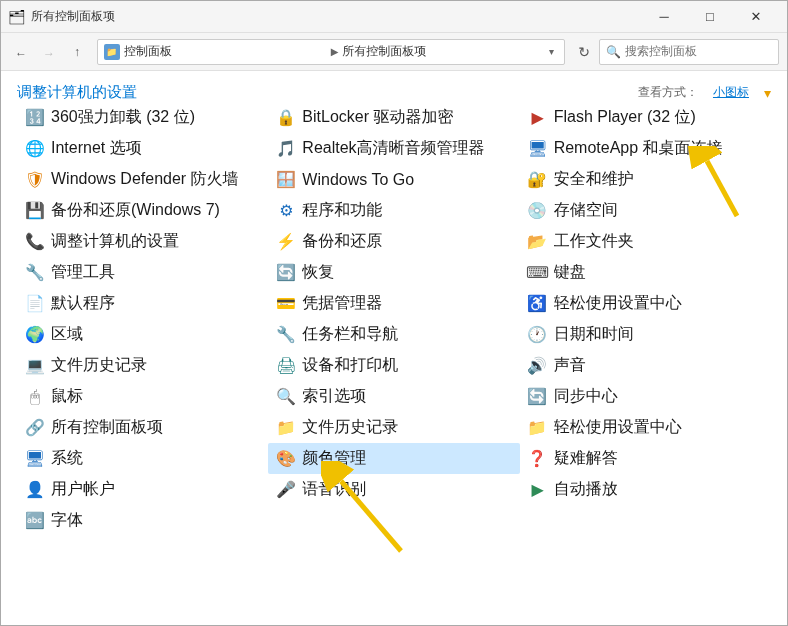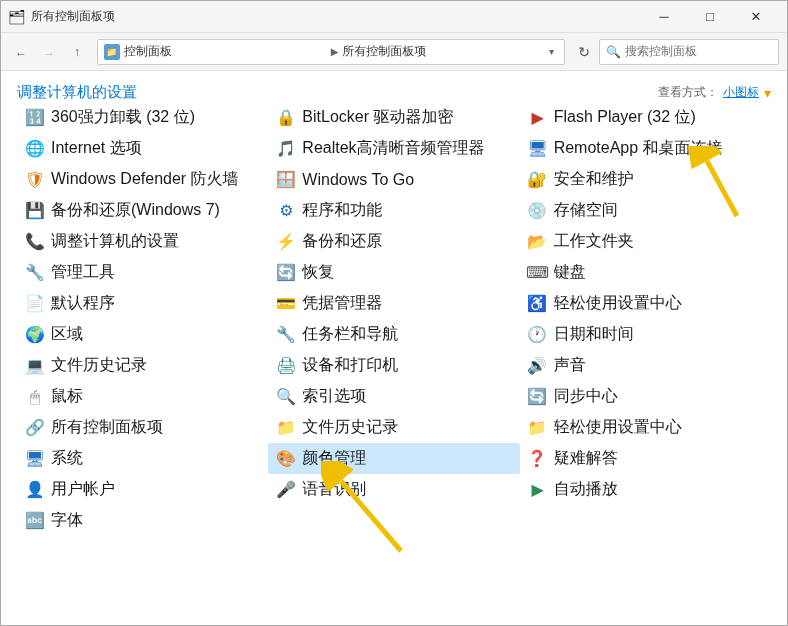--- a/index.html
+++ b/index.html
@@ -144,21 +144,21 @@
     .content-title {
       color: #0078d4;
       font-size: 15px;
       font-weight: normal;
     }
     .view-selector {
       display: flex;
       align-items: flex-end;
       font-size: 12px;
       color: #333;
-      gap: 5px;
+      gap: 15px;
       cursor: pointer;
     }
     .view-label { color: #666; }
     .view-value { color: #0078d4; text-decoration: underline; }
     .view-arrow { color: #e8a000; font-size: 14px; }
 
     
     .items-grid {
       display: grid;
       grid-template-columns: repeat(3, 1fr);

